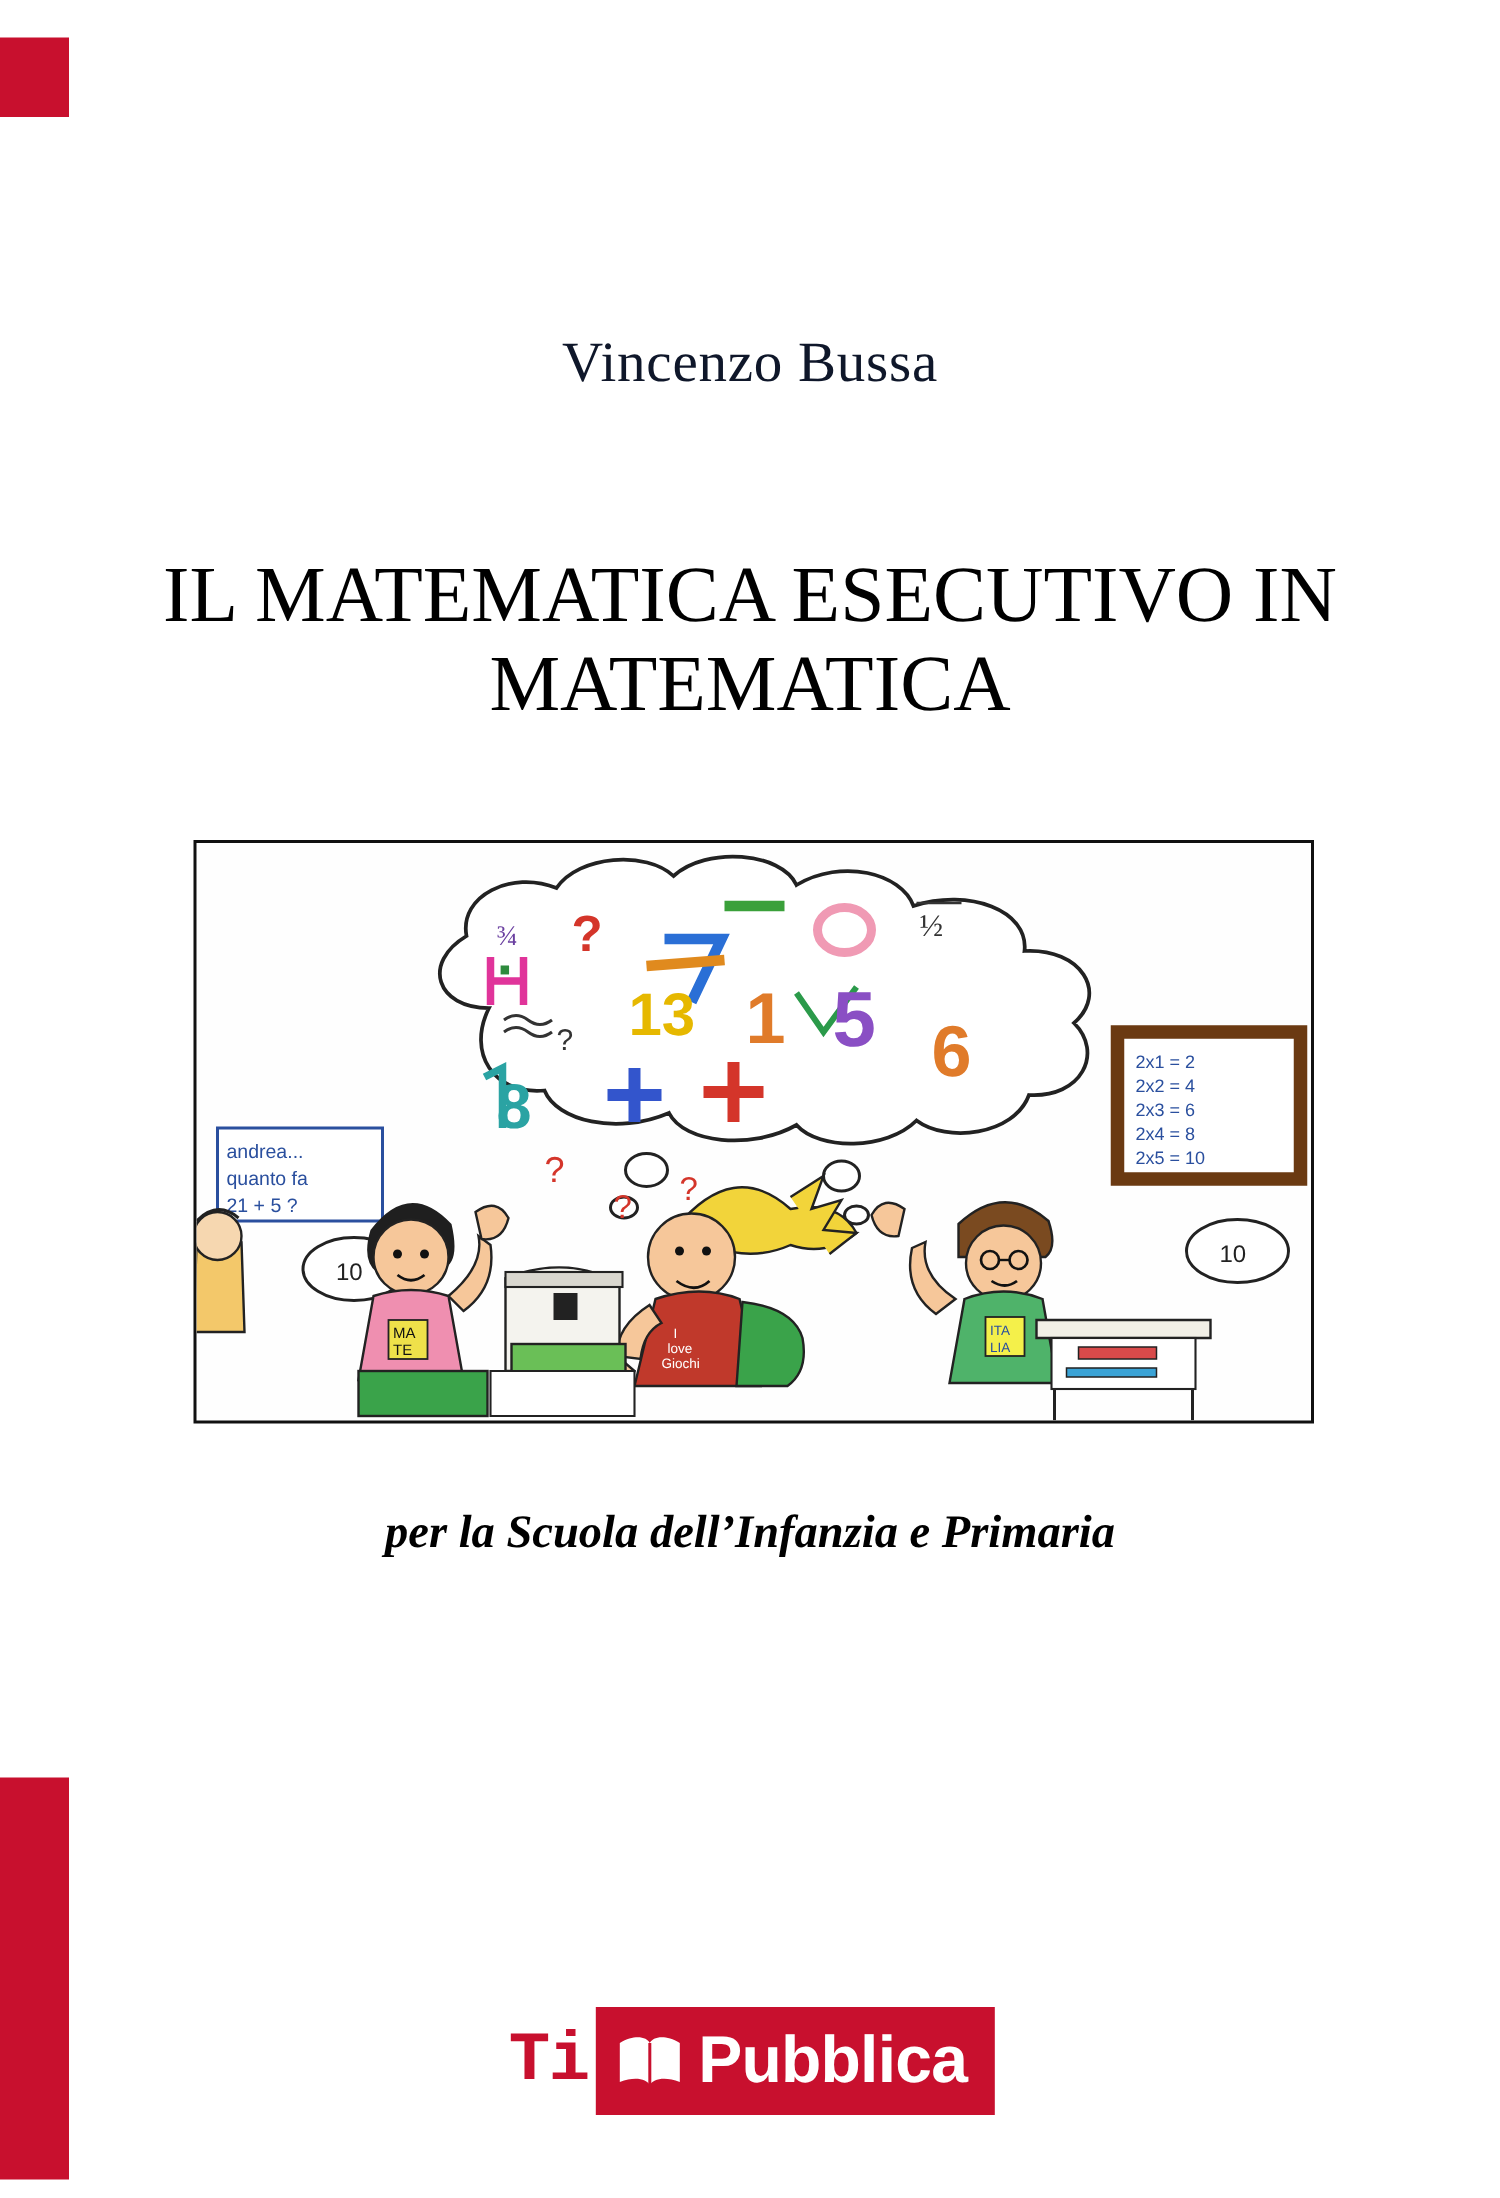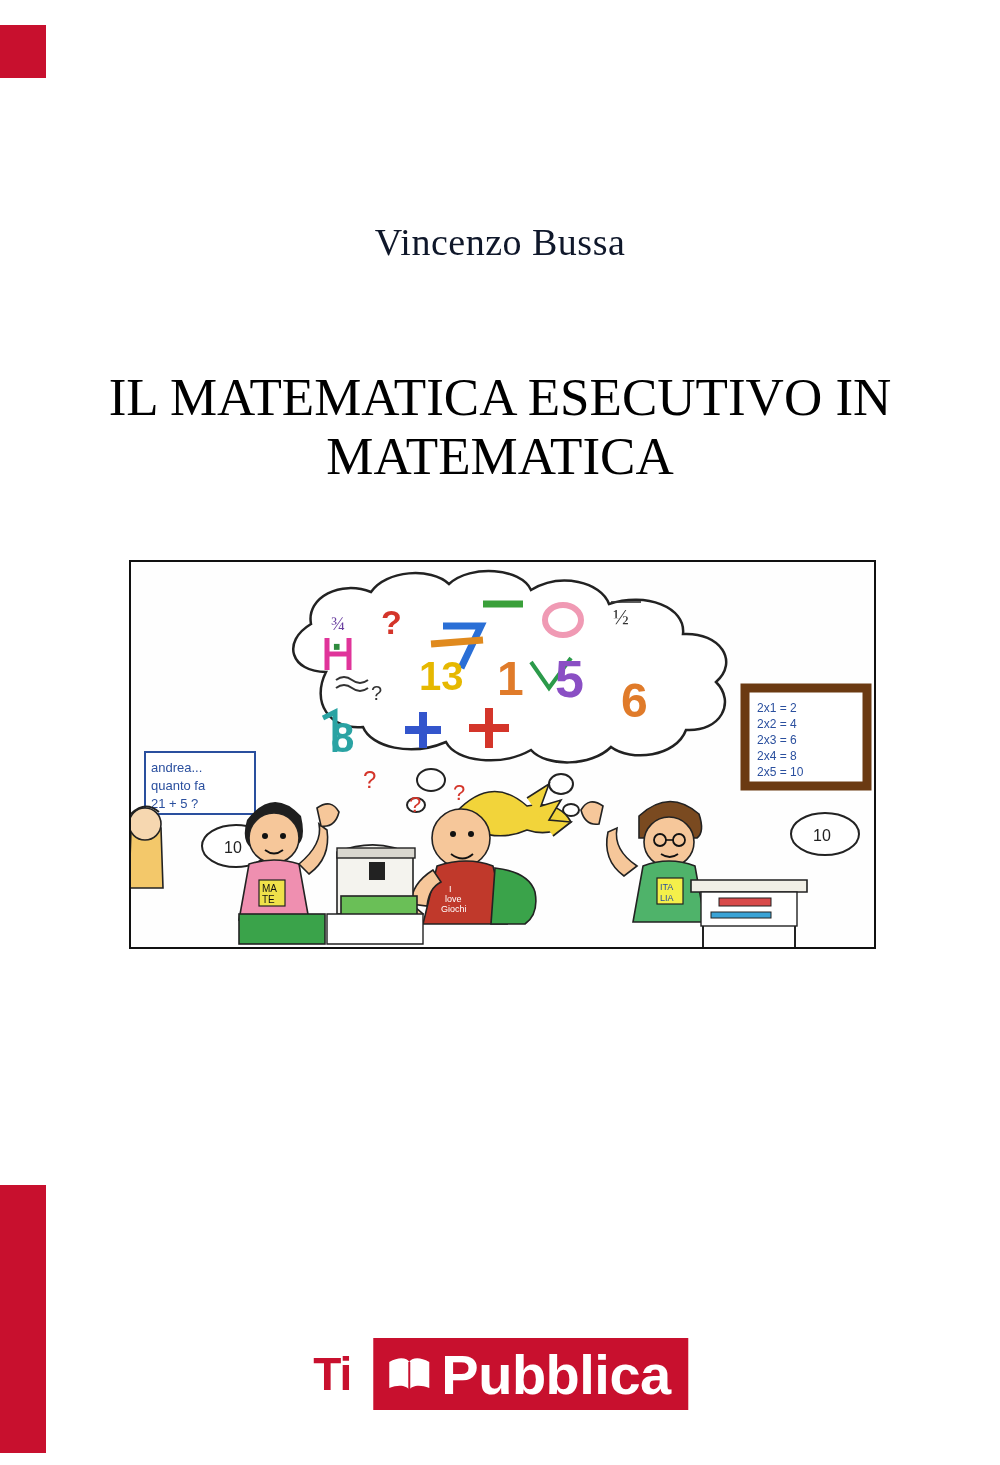--- a/index.html
+++ b/index.html
@@ -93,41 +93,41 @@
     display: flex;
     align-items: stretch;
     height: 72px;
   }
   .logo-ti {
     display: flex;
     align-items: center;
     justify-content: center;
     font-size: 46px;
     font-weight: bold;
-    font-family: Liberation Sans, sans-serif;
+    font-family: Liberation Mono, monospace;
     color: #c8102e;
-    padding: 0 22px 0 2px;
+    padding: 0 5px 0 2px;
     letter-spacing: -1px;
   }
   .logo-box {
     background: #c8102e;
     display: flex;
     align-items: center;
     padding: 0 18px 0 14px;
     position: relative;
   }
   .logo-book {
     width: 44px;
     height: 36px;
     margin-right: 10px;
     position: relative;
   }
   .logo-word {
     color: #ffffff;
-    font-size: 56px;
+    font-size: 44px;
     font-weight: bold;
     font-family: "Liberation Sans", sans-serif;
     letter-spacing: -0.5px;
   }
 </style>
 </head>
 <body>
 
 <div class="red-mark-top"></div>
 <div class="red-mark-bottom"></div>
@@ -247,20 +247,21 @@
     <path d="M560 318 l116 0 0 12 -116 0 Z" fill="#f1efe6" stroke="#222" stroke-width="1.6"></path>
     <rect x="570" y="330" width="96" height="34" fill="#ffffff" stroke="#222" stroke-width="1.4"></rect>
     <rect x="588" y="336" width="52" height="8" fill="#d94a4a" stroke="#222" stroke-width="1"></rect>
     <rect x="580" y="350" width="60" height="6" fill="#3aa3d6" stroke="#222" stroke-width="1"></rect>
     <line x1="572" y1="364" x2="572" y2="385" stroke="#222" stroke-width="2"></line>
     <line x1="664" y1="364" x2="664" y2="385" stroke="#222" stroke-width="2"></line>
   </svg>
 </div>
 
 <div class="subtitle">
+  <div>per la Scuola dell’Infanzia e Primaria</div>
 </div>
 
 <div class="logo">
   <div class="logo-ti">Ti</div>
   <div class="logo-box">
     <span class="logo-book">
       <svg viewBox="0 0 44 36" xmlns="http://www.w3.org/2000/svg">
         <path d="M2 6 C12 0 20 2 22 6 L22 34 C20 30 12 28 2 32 Z" fill="#ffffff"></path>
         <path d="M42 6 C32 0 24 2 22 6 L22 34 C24 30 32 28 42 32 Z" fill="#ffffff"></path>
         <path d="M22 6 L22 34" stroke="#c8102e" stroke-width="2"></path>

